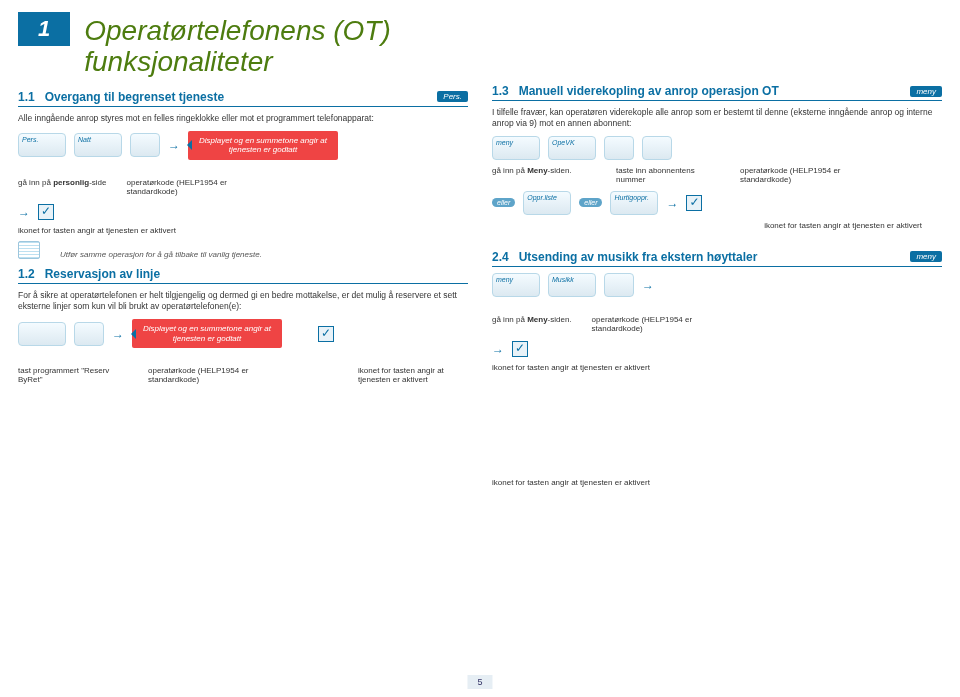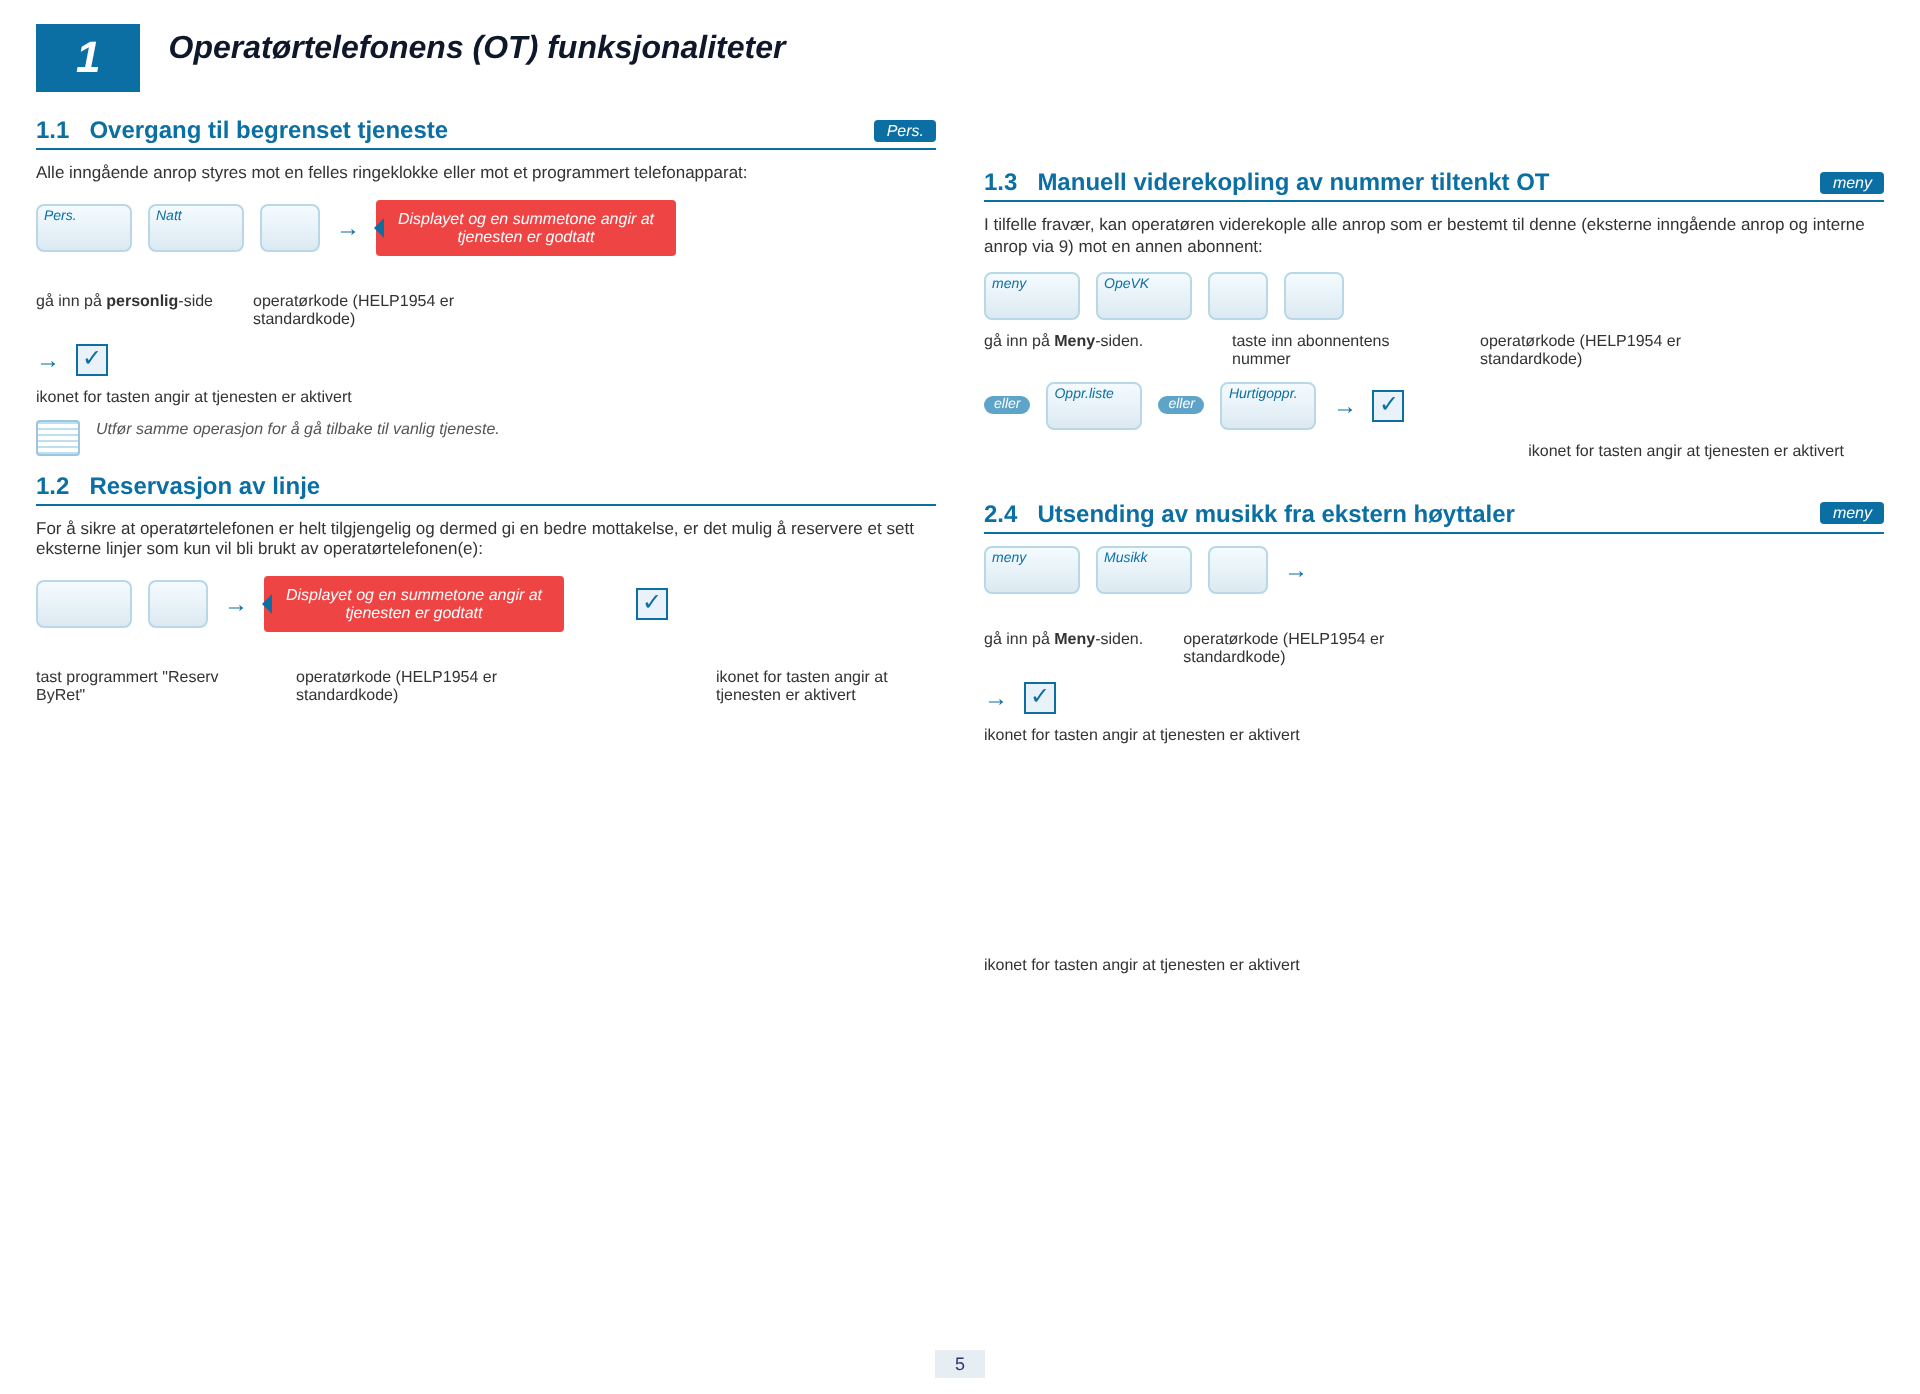--- a/index.html
+++ b/index.html
@@ -27,23 +27,23 @@
   .chapter-num {
     background: #0b6fa3;
     color: #fff;
     font-size: 22px;
     font-weight: bold;
     font-style: italic;
     padding: 6px 20px;
     line-height: 1;
   }
   .chapter-title {
-    color: #0f172a;
-    font-size: 16px;
-    font-weight: bold;
+    color: #4d7c0f;
+    font-size: 28px;
+    font-weight: normal;
     font-style: italic;
     line-height: 1.1;
     padding-top: 4px;
   }
   .section-bar {
     display: flex;
     align-items: center;
     border-bottom: 1px solid #0b6fa3;
     margin: 8px 0 6px 0;
     padding-bottom: 2px;
@@ -149,22 +149,22 @@
     margin: 18px 0 8px 0;
   }
   .step-label {
     font-size: 8px;
     color: #333;
     line-height: 1.15;
     max-width: 110px;
   }
   .note-row {
     display: flex;
-    align-items: flex-start;
-    gap: 8px;
+    align-items: flex-end;
+    gap: 20px;
     margin: 6px 0;
   }
   .note-icon {
     width: 22px;
     height: 18px;
     border: 1px solid #9cc6dd;
     border-radius: 2px;
     background: repeating-linear-gradient(#bde0f0 0 1px, #fff 1px 3px);
     flex-shrink: 0;
   }
@@ -275,21 +275,21 @@
     </div>
 
 
   </div>
 
   <div class="col">
     <div style="height:64px"></div>
 
     <div class="section-bar right-edge">
       <span class="sec-num">1.3</span>
-      <span class="sec-title">Manuell viderekopling av nummer tiltenkt OT</span>
+      <span class="sec-title">Manuell viderekopling av anrop operasjon OT</span>
       <span class="tag-key">meny</span>
     </div>
     <p class="body-text">I tilfelle fravær, kan operatøren viderekople alle anrop som er bestemt til denne (eksterne inngående anrop og interne anrop via 9) mot en annen abonnent:</p>
 
     <div class="flow">
       <span class="keycap w">
           <span class="keycap-label">meny</span>
         </span>
       <span class="keycap w">
           <span class="keycap-label">OpeVK</span>

